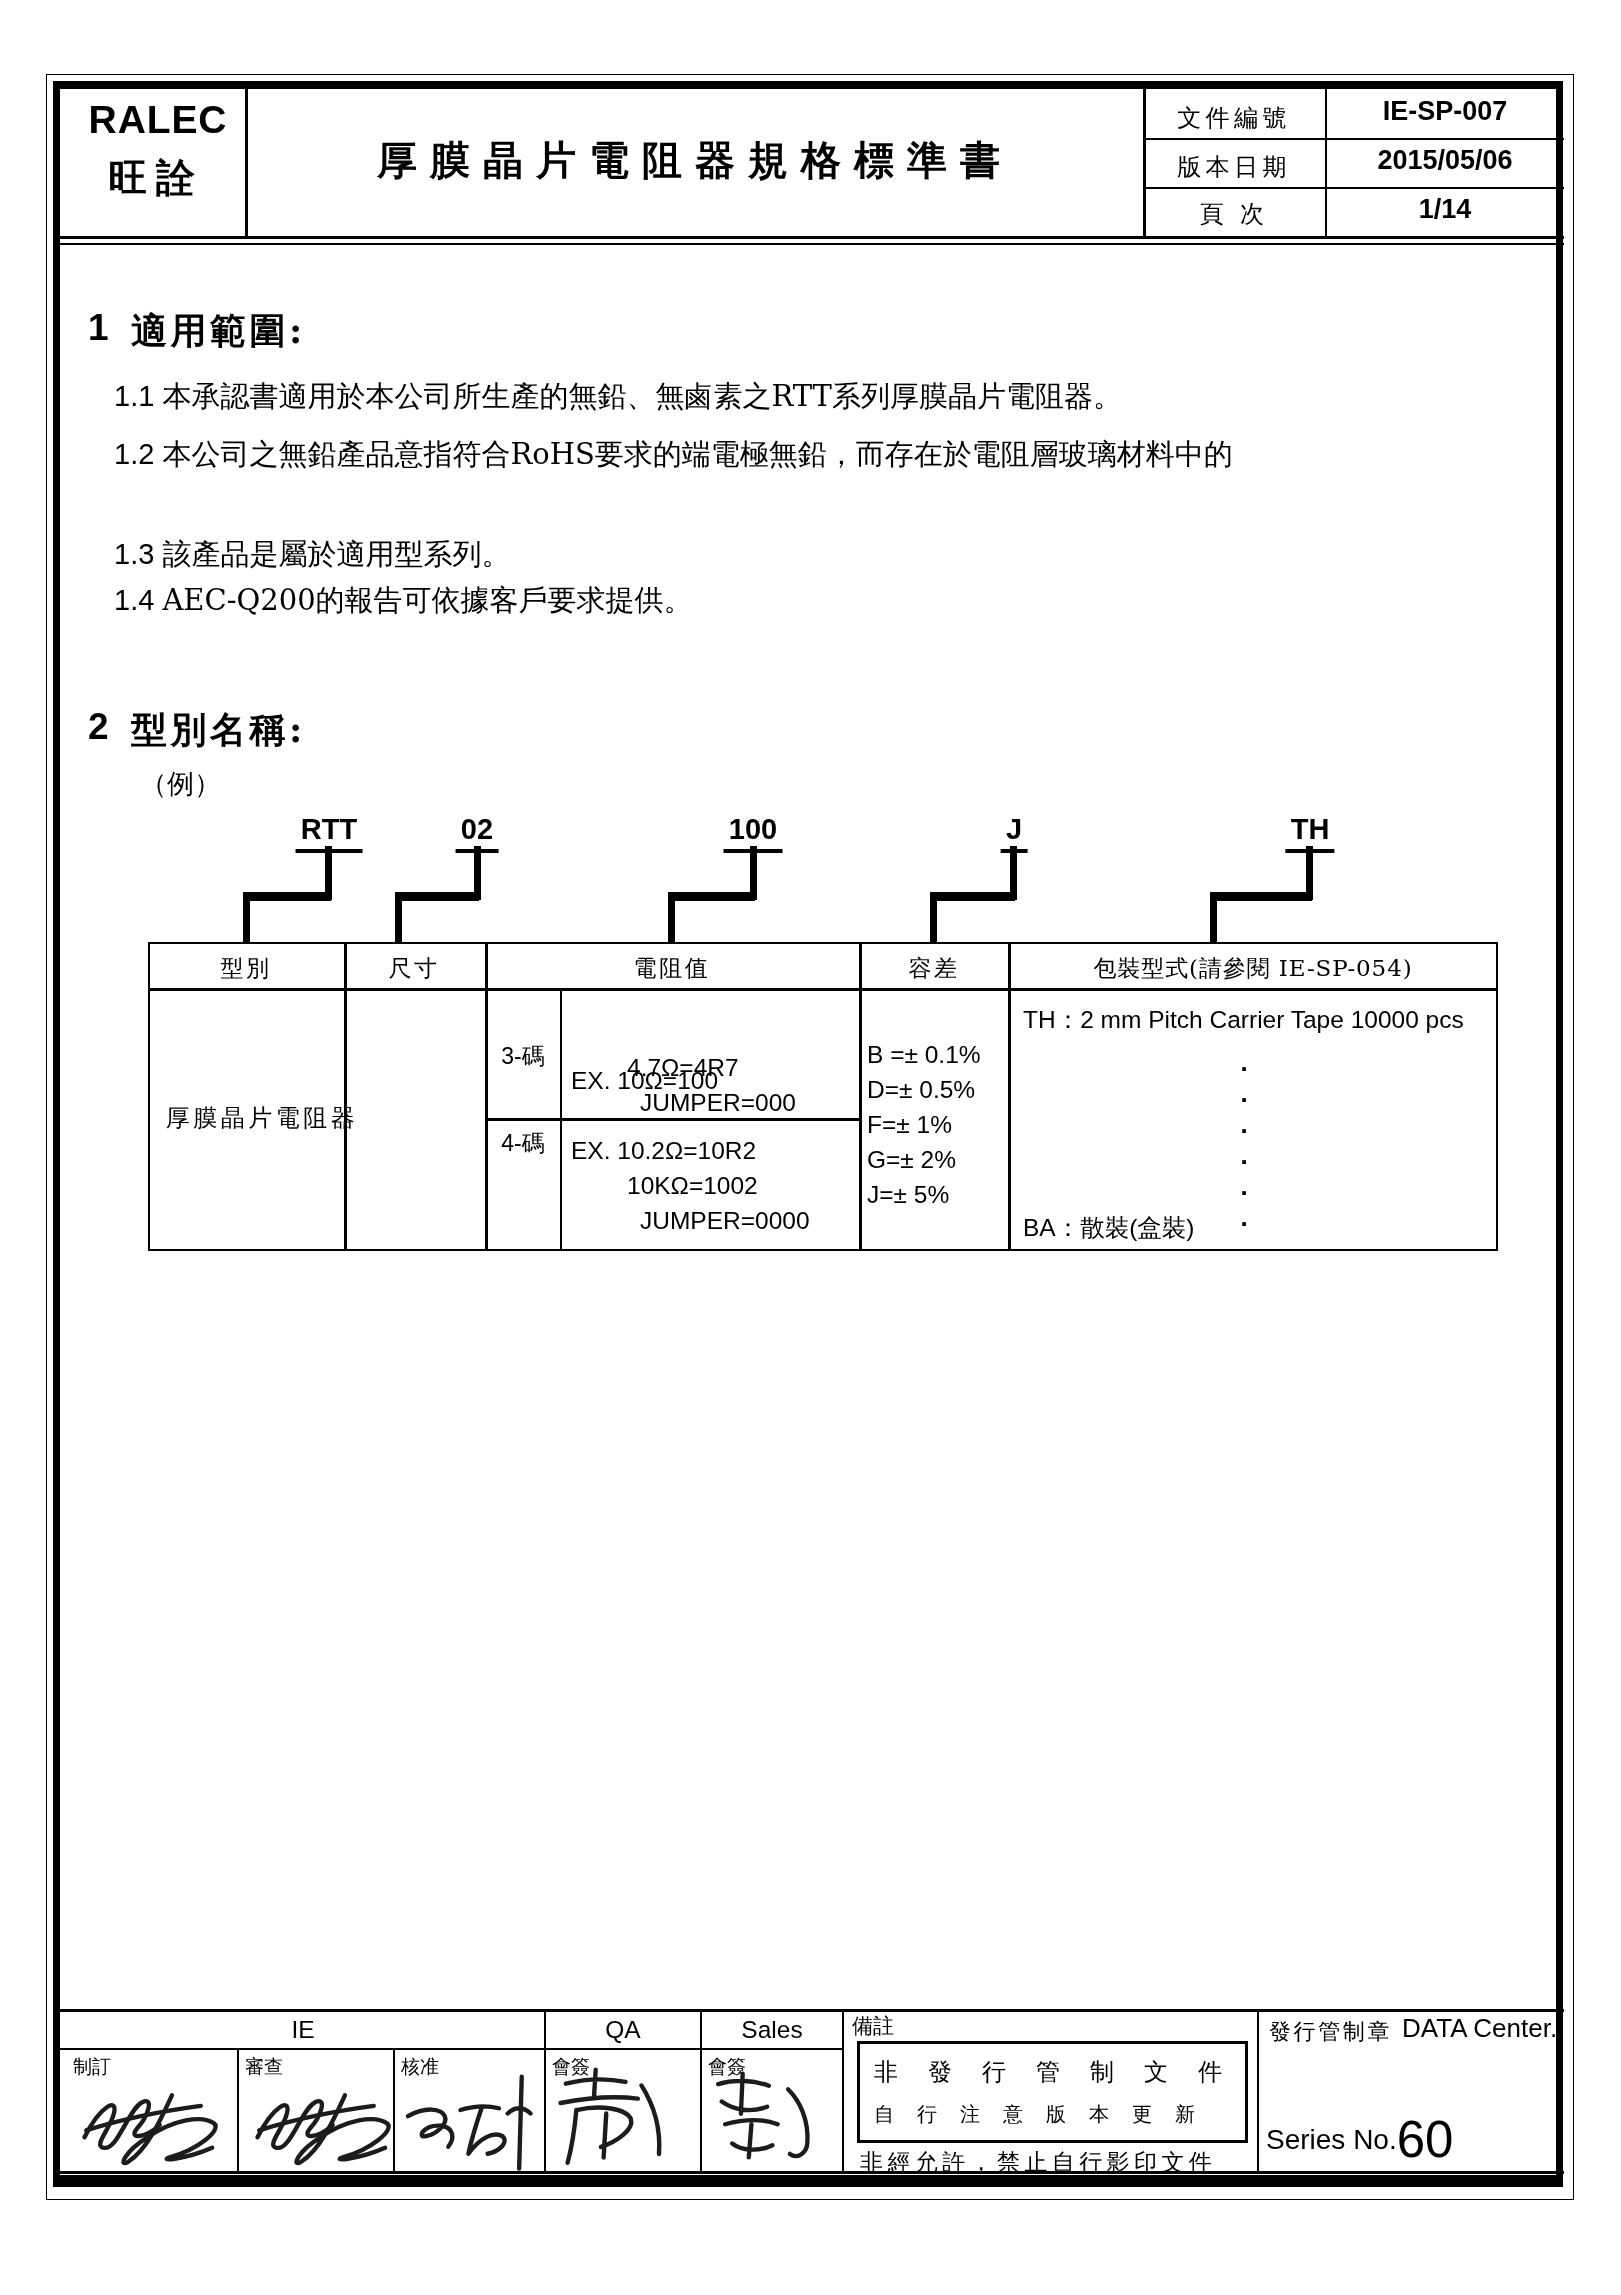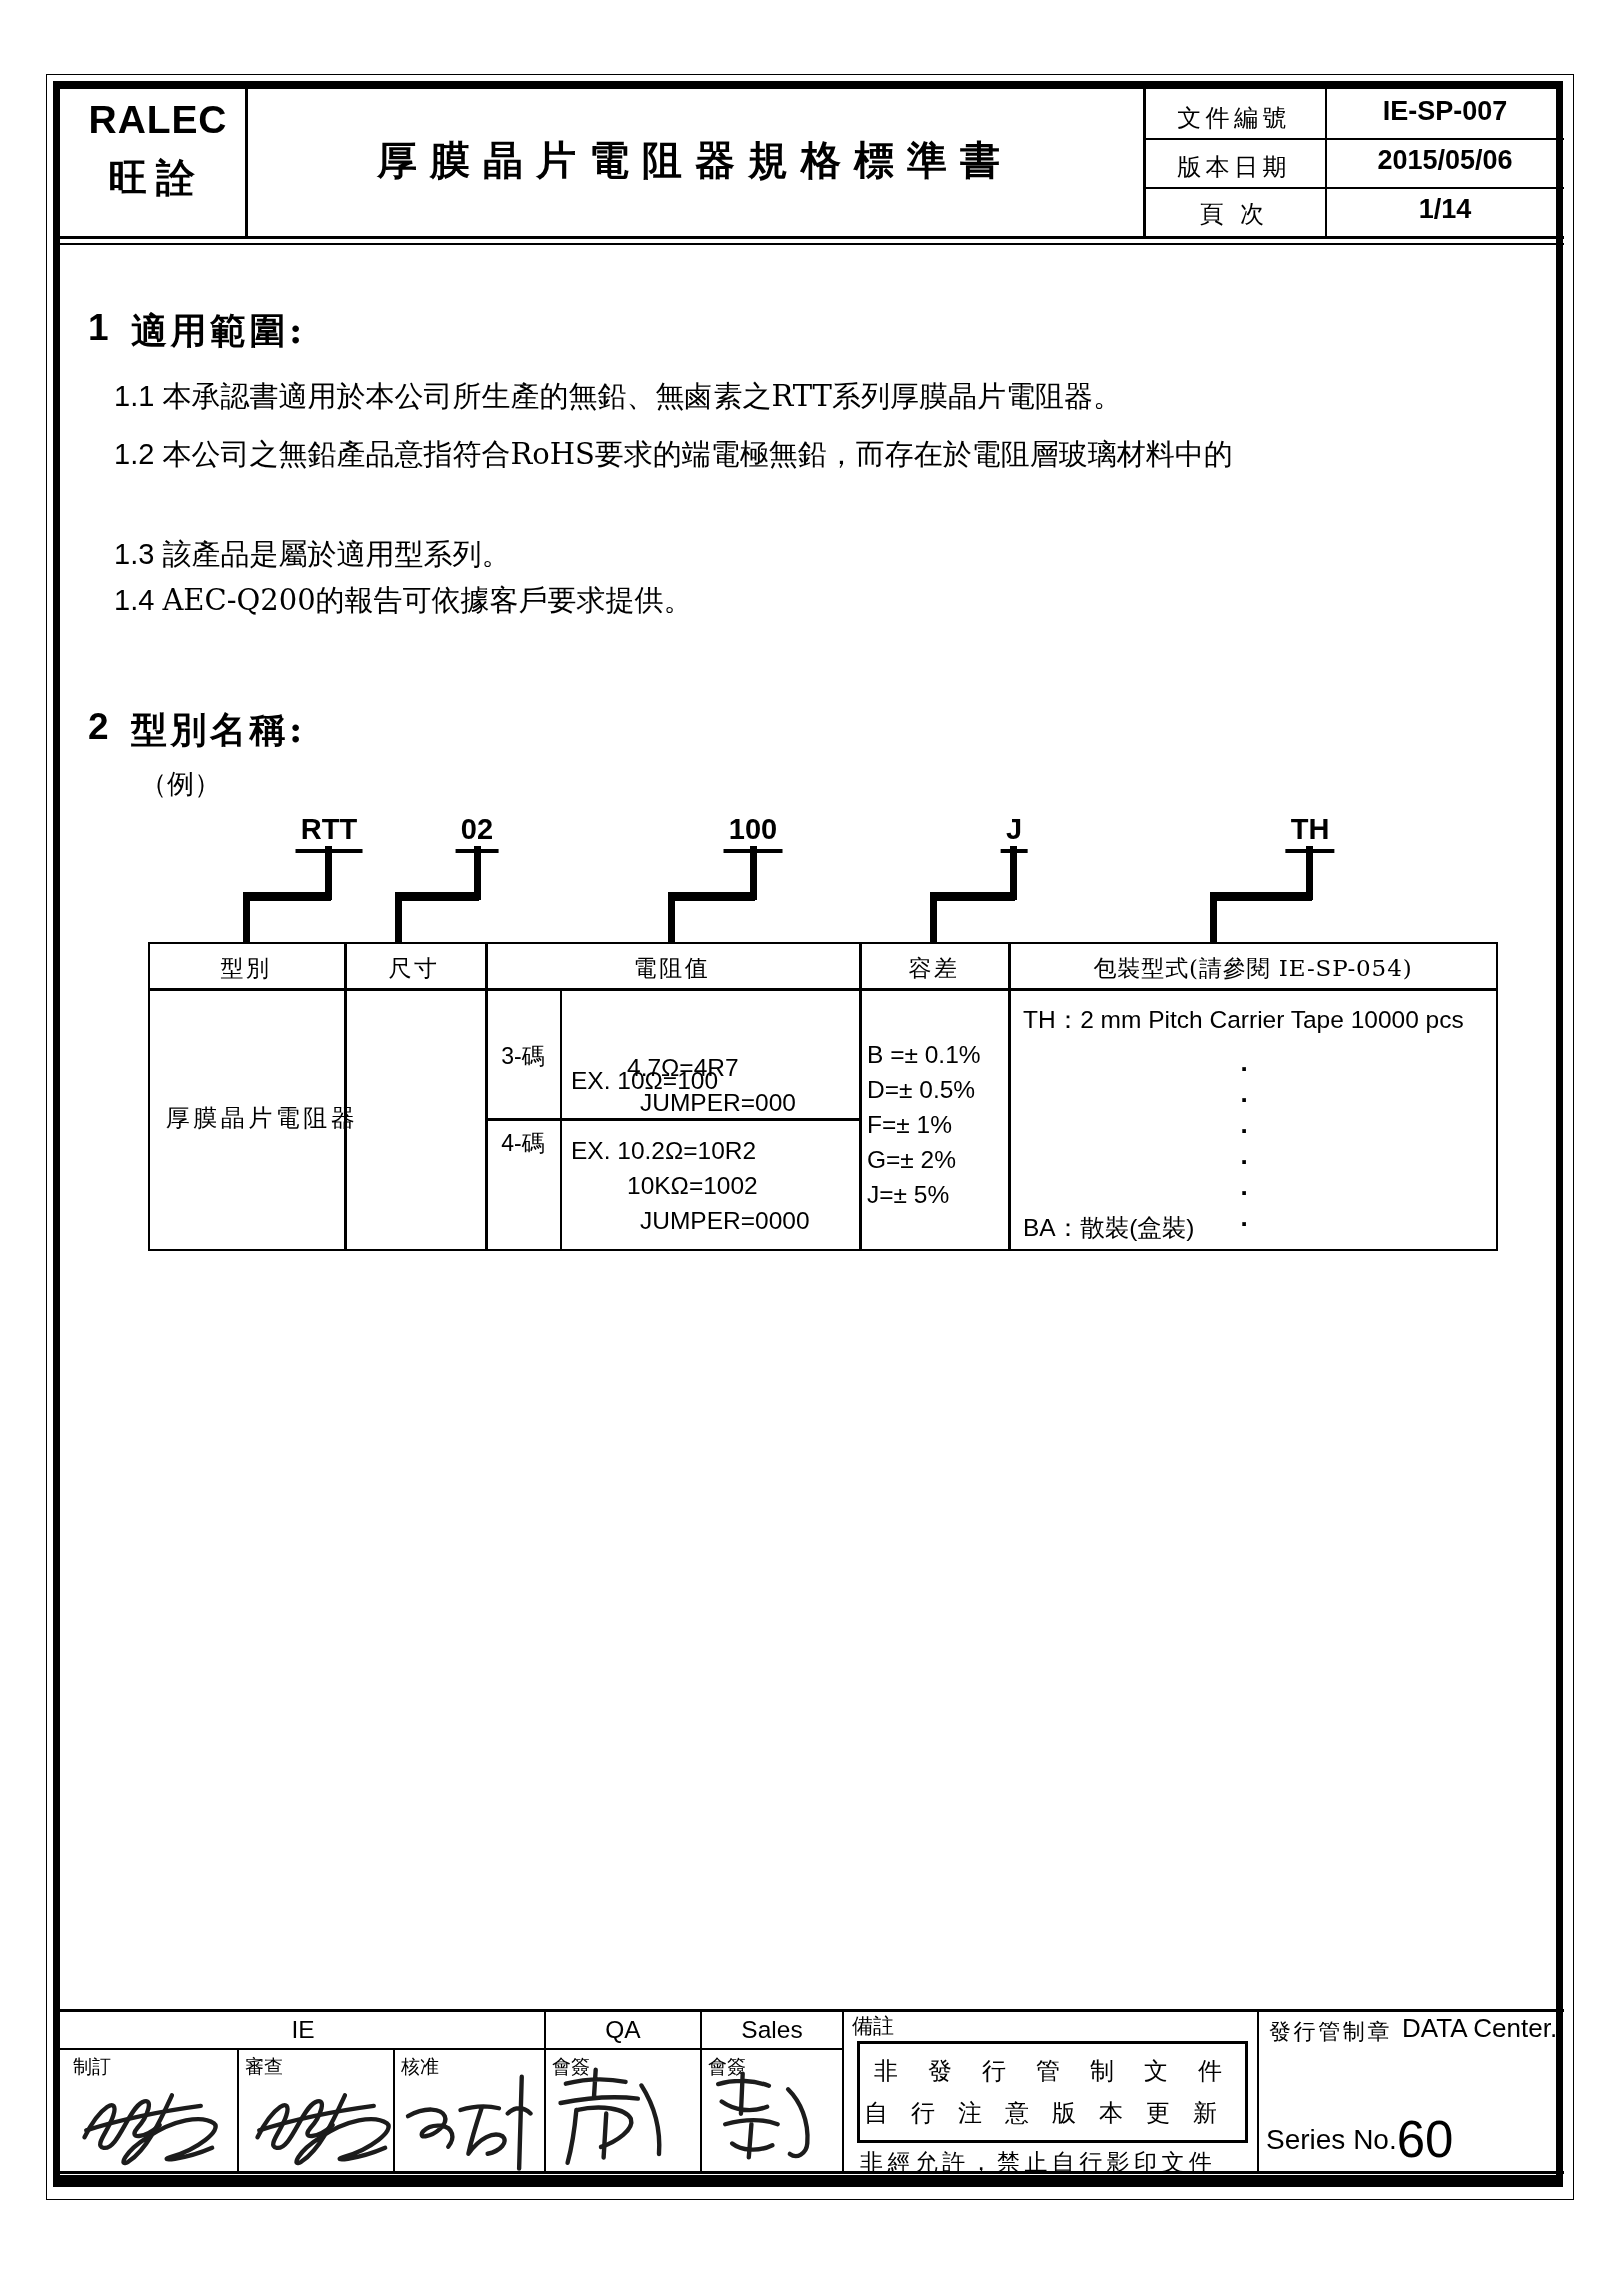--- a/index.html
+++ b/index.html
@@ -196,21 +196,21 @@
   <svg class="sig" style="left:706px;top:2063px;" width="131" height="105" viewBox="0 0 150 120">
     <path d="M14 24 C 34 18, 56 20, 72 26 M42 12 L 40 58 M18 44 C 32 54, 52 57, 70 50"></path>
     <path d="M22 70 C 44 64, 66 64, 82 70 M52 70 L 49 108 M30 92 C 40 100, 60 102, 76 94"></path>
     <path d="M94 30 C 108 44, 118 66, 116 92 C 115 104, 104 110, 96 104"></path>
   </svg>
 
   <div class="abs hand" style="left:852px;top:2012px;font-size:21px;">備註</div>
   <div class="abs" style="left:857px;top:2041px;width:391px;height:102px;border:3.5px solid #000;box-sizing:border-box;
        display:flex;flex-direction:column;justify-content:space-evenly;">
     <div class="hand nowrap" style="font-size:24px;letter-spacing:30px;padding-left:14px;">非發行管制文件</div>
-    <div class="hand nowrap" style="font-size:24px;letter-spacing:23px;padding-left:4px;">自行注意版本更新</div>
+    <div class="hand nowrap" style="font-size:20px;letter-spacing:23px;padding-left:14px;">自行注意版本更新</div>
   </div>
   <div class="abs hand nowrap" style="left:860px;top:2147px;font-size:23px;letter-spacing:4.4px;">非經允許，禁止自行影印文件</div>
 
   <div class="abs hand" style="left:1269px;top:2017px;font-size:22px;letter-spacing:2.6px;">發行管制章</div>
   <div class="abs sans" style="left:1402px;top:2013px;font-size:26px;">DATA Center.</div>
   <div class="abs" style="left:1266px;top:2110px;display:flex;align-items:center;">
     <span class="sans" style="font-size:28px;">Series No.</span>
     <span class="sans" style="font-size:51px;">60</span>
   </div>
 

